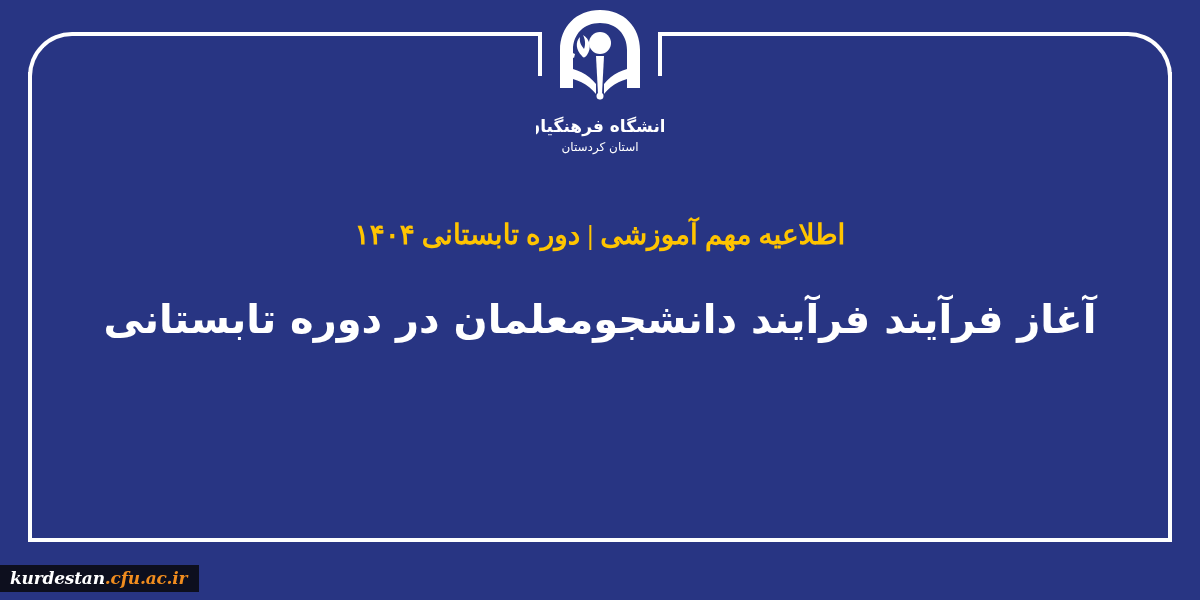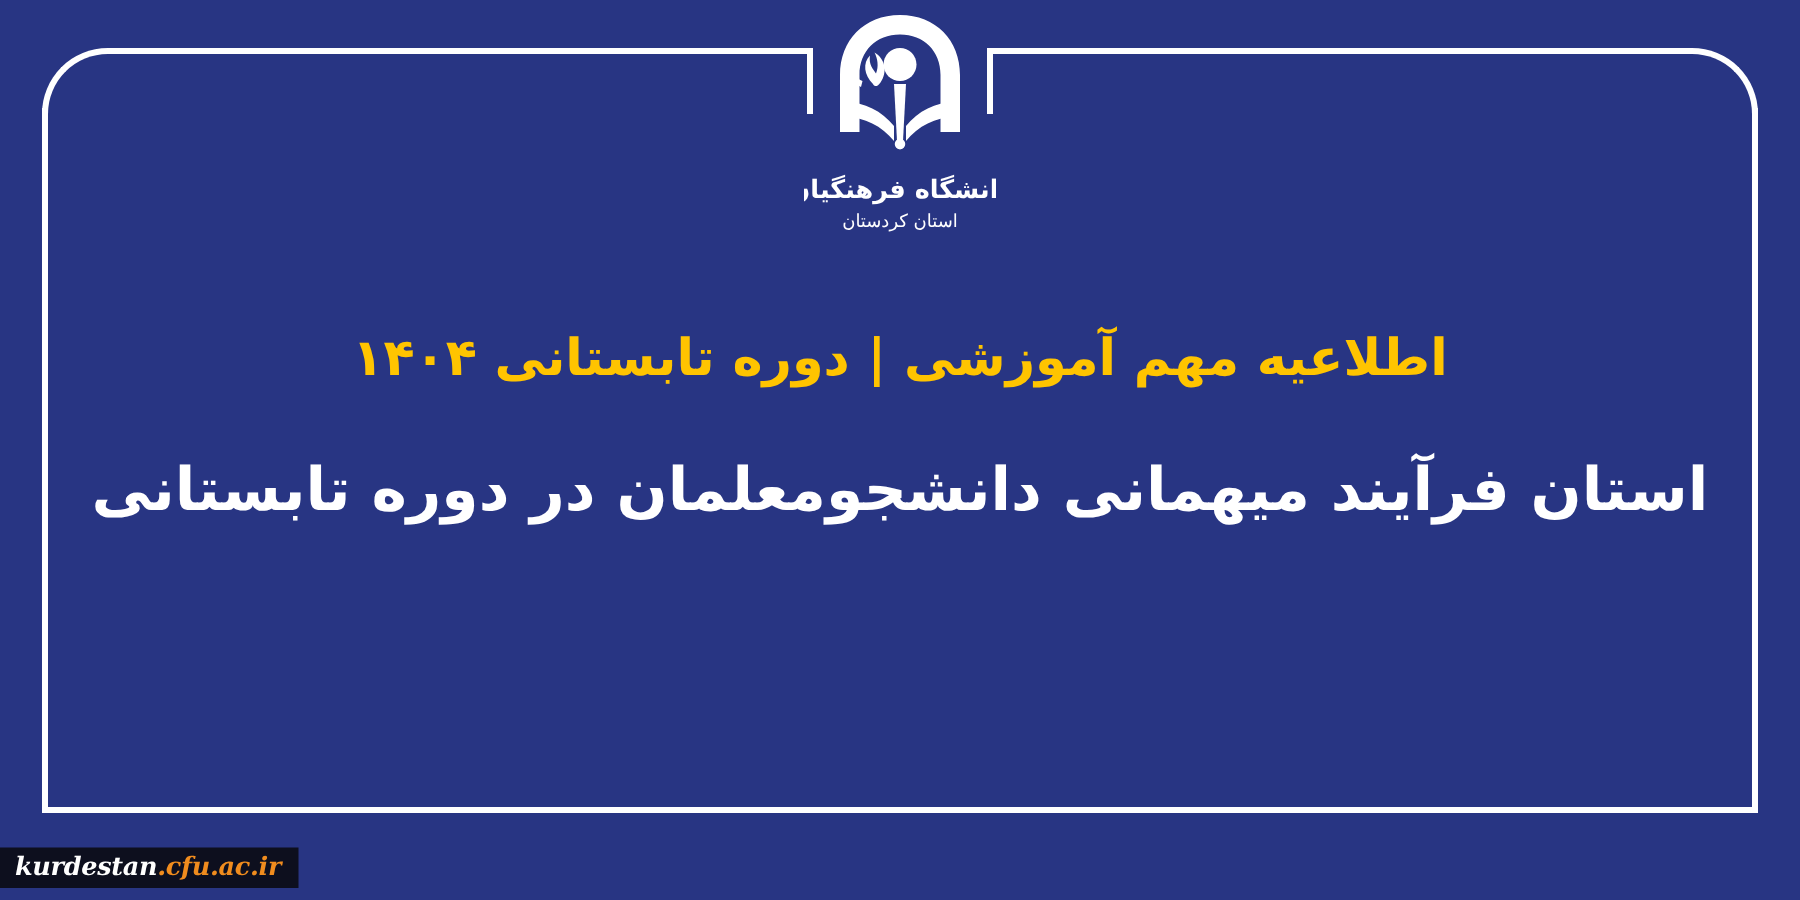--- a/index.html
+++ b/index.html
@@ -125,26 +125,27 @@
   #text-block {
     position: absolute;
     left: 40px;
     right: 40px;
     top: 215px;
     text-align: center;
     z-index: 4;
   }
   #headline {
     color: #FFC400;
-    font-size: 34px;
+    font-size: 28px;
     font-weight: bold;
     line-height: 1.45;
     letter-spacing: 0;
     margin: 0 0 34px 0;
     white-space: nowrap;
+    font-family: Liberation Serif, serif;
   }
   #subheadline {
     color: #ffffff;
     font-size: 40px;
     font-weight: bold;
     line-height: 1.45;
     margin: 0;
     white-space: nowrap;
   }
 
@@ -226,20 +227,20 @@
 
     <svg class="logo-wordmark" width="128" height="46" viewBox="0 0 128 46">
 
       <text x="64" y="20" text-anchor="middle" fill="#ffffff" font-family="DejaVu Sans, sans-serif" font-size="17" font-weight="bold" direction="rtl">دانشگاه فرهنگیان</text>
       <text x="64" y="39" text-anchor="middle" fill="#ffffff" font-family="DejaVu Sans, sans-serif" font-size="12" direction="rtl">استان کردستان</text>
     </svg>
   </div>
 
   <div id="text-block">
     <div id="headline">اطلاعیه مهم آموزشی | دوره تابستانی ۱۴۰۴</div>
-    <div id="subheadline">استان فرآیند میهمانی دانشجومعلمان در دوره تابستانی</div>
+    <div id="subheadline">آغاز فرآیند فرآیند دانشجومعلمان در دوره تابستانی</div>
   </div>
 
   <div id="url-badge">
     <span class="u-name">kurdestan</span><span class="u-domain">.cfu.ac.ir</span>
   </div>
 
 </div>
 
 </body></html>

